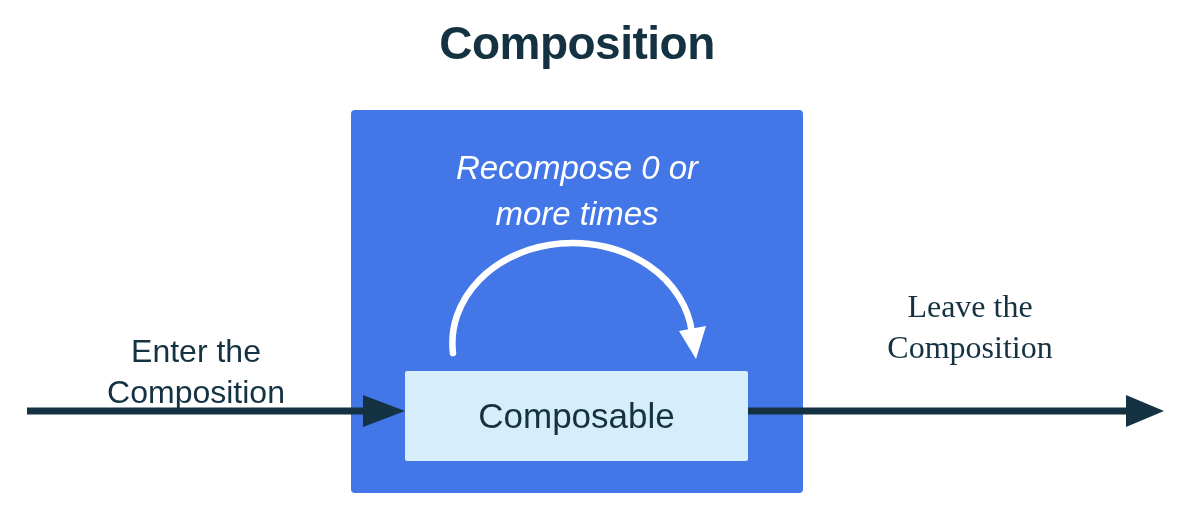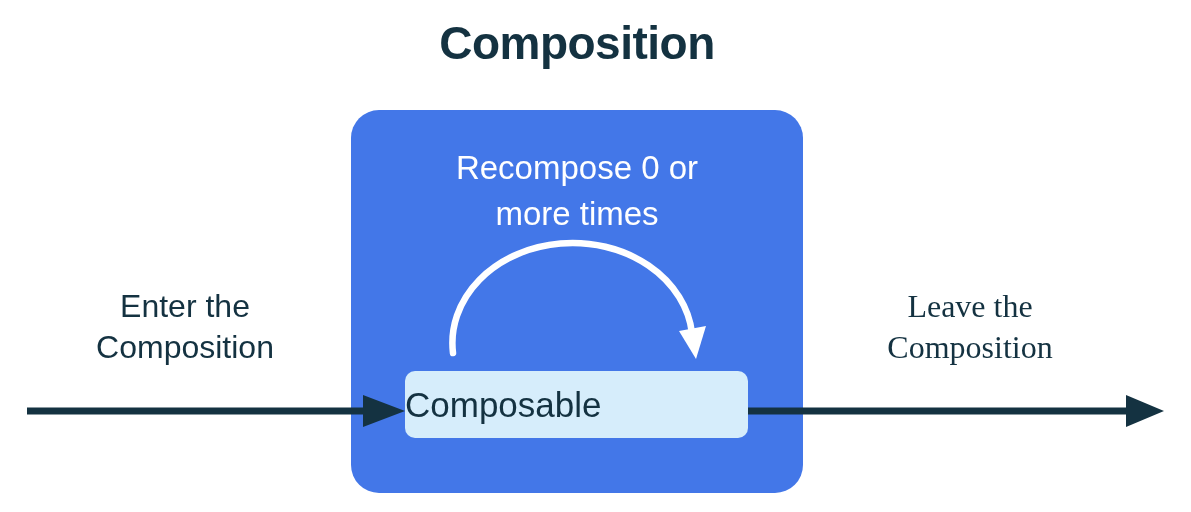--- a/index.html
+++ b/index.html
@@ -32,60 +32,61 @@
     letter-spacing: -0.5px;
     color: var(--text-dark);
   }
   .composition-box {
     position: absolute;
     left: 351px;
     top: 110px;
     width: 452px;
     height: 383px;
     background: var(--container-blue);
-    border-radius: 28px;
+    border-radius: 4px;
+    font-style: italic;
   }
   .recompose-label {
     position: absolute;
     left: 0;
     top: 35px;
     width: 100%;
     text-align: center;
     font-size: 33px;
     line-height: 46px;
     color: var(--text-light);
     white-space: pre-line;
   }
   .composable-box {
     position: absolute;
     left: 405px;
     top: 371px;
     width: 343px;
-    height: 67px;
+    height: 90px;
     background: var(--composable-fill);
-    border-radius: 10px;
+    border-radius: 2px;
     display: flex;
     align-items: center;
-    justify-content: flex-start;
+    justify-content: center;
   }
   .composable-label {
     font-size: 35px;
     color: var(--text-dark);
   }
   .side-label {
     position: absolute;
     top: 286px;
     width: 250px;
     text-align: center;
     font-size: 32px;
     line-height: 41px;
     color: var(--text-dark);
     white-space: pre-line;
   }
-  .enter-label { left: 60px; }
+  .enter-label { left: 71px; margin-top: 45px; }
   .leave-label { left: 845px; font-family: Liberation Serif, serif; }
   .arrow-overlay {
     position: absolute;
     left: 0;
     top: 0;
     width: 1191px;
     height: 512px;
     pointer-events: none;
   }
   .dark-arrow-line { stroke: var(--text-dark); stroke-width: 7; fill: none; }

